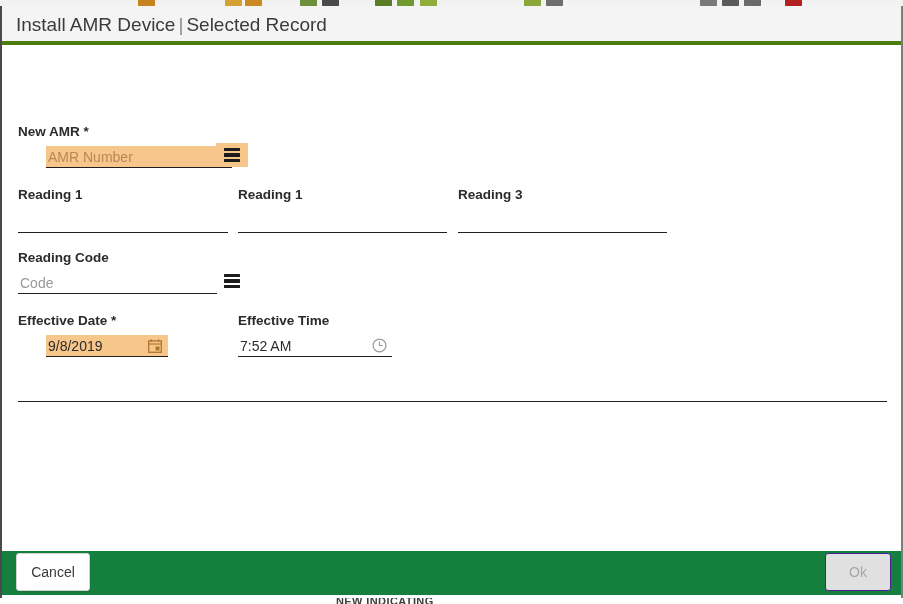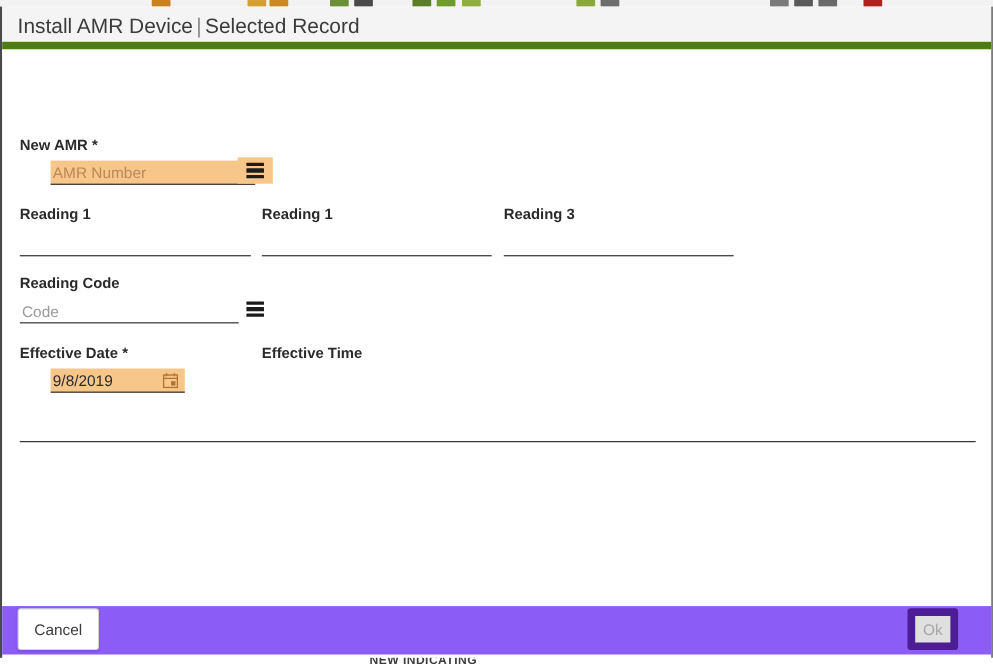--- a/index.html
+++ b/index.html
@@ -66,21 +66,21 @@
     height: 592px;
     background: #ffffff;
     border-left: 2px solid #4a4a4a;
     border-right: 2px solid #7d7d7d;
     box-sizing: border-box;
   }
   #dialog-header {
     position: relative;
     height: 39px;
     background: #f4f4f4;
-    border-bottom: 7px solid #4d7c0f;
+    border-bottom: 4px solid #4d7c0f;
     box-sizing: border-box;
   }
   #dialog-title {
     position: absolute;
     left: 14px;
     top: 8px;
     font-size: 19px;
     color: #3b3b3b;
     font-weight: 400;
     white-space: nowrap;
@@ -158,21 +158,21 @@
     display: block;
     height: 3.4px;
     background: #1c1c1c;
     border-radius: .5px;
   }
 
   
   #dialog-footer {
     position: relative;
     height: 44px;
-    background: #8b5cf6;
+    background: #15803d;
     padding-left: 44px;
   }
   .btn {
     position: absolute;
     font-family: "Liberation Sans", sans-serif;
     font-size: 14px;
     border-radius: 3px;
     display: flex;
     align-items: center;
     justify-content: center;
@@ -185,24 +185,24 @@
     width: 74px;
     height: 38px;
     background: #ffffff;
     border: 1px solid #d2d2d2;
     color: #3a3a3a;
     box-shadow: 0 1px 2px rgba(0,0,0,.10);
   }
   #ok-button {
     left: 823px;
     top: 2px;
-    width: 46px;
+    width: 66px;
     height: 38px;
     background: #e0e0e0;
-    border: 7px solid #4c1d95;
+    border: 1px solid #4c1d95;
     color: #a6a6a6;
   }
 </style>
 </head>
 <body>
 
 <div id="app-backdrop">
 
   <div class="bg-toolbar">
     <span class="bg-icon" style="left:138px;background:#c8821e;"></span>
@@ -301,20 +301,30 @@
             <line x1="3.4" y1="0.4" x2="3.4" y2="3.0" stroke="#b0762f" stroke-width="1.3"></line>
             <line x1="10.6" y1="0.4" x2="10.6" y2="3.0" stroke="#b0762f" stroke-width="1.3"></line>
             <rect x="7.5" y="7.5" width="4" height="4" fill="#b0762f"></rect>
           </svg>
         </span>
       </div>
     </div>
 
     <div class="field" style="left:236px; top:268px; width:154px;">
       <span class="field-label">Effective Time</span>
+      <div class="input-wrap">
+        <span class="input-text">7:52 AM</span>
+        <span class="adorn" style="position:relative; width:26px; height:22px;">
+          <svg width="15" height="15" viewBox="0 0 15 15">
+            <circle cx="7.5" cy="7.5" r="6.4" fill="none" stroke="#9b9b9b" stroke-width="1.2"></circle>
+            <line x1="7.5" y1="7.5" x2="7.5" y2="3.8" stroke="#9b9b9b" stroke-width="1.2" stroke-linecap="round"></line>
+            <line x1="7.5" y1="7.5" x2="10.4" y2="7.5" stroke="#9b9b9b" stroke-width="1.2" stroke-linecap="round"></line>
+          </svg>
+        </span>
+      </div>
     </div>
 
     <div class="field" style="left:16px; top:331px; width:869px;">
       <div class="input-wrap" style="height:26px;">
         <span class="input-text"></span>
       </div>
     </div>
 
   </div>
 

